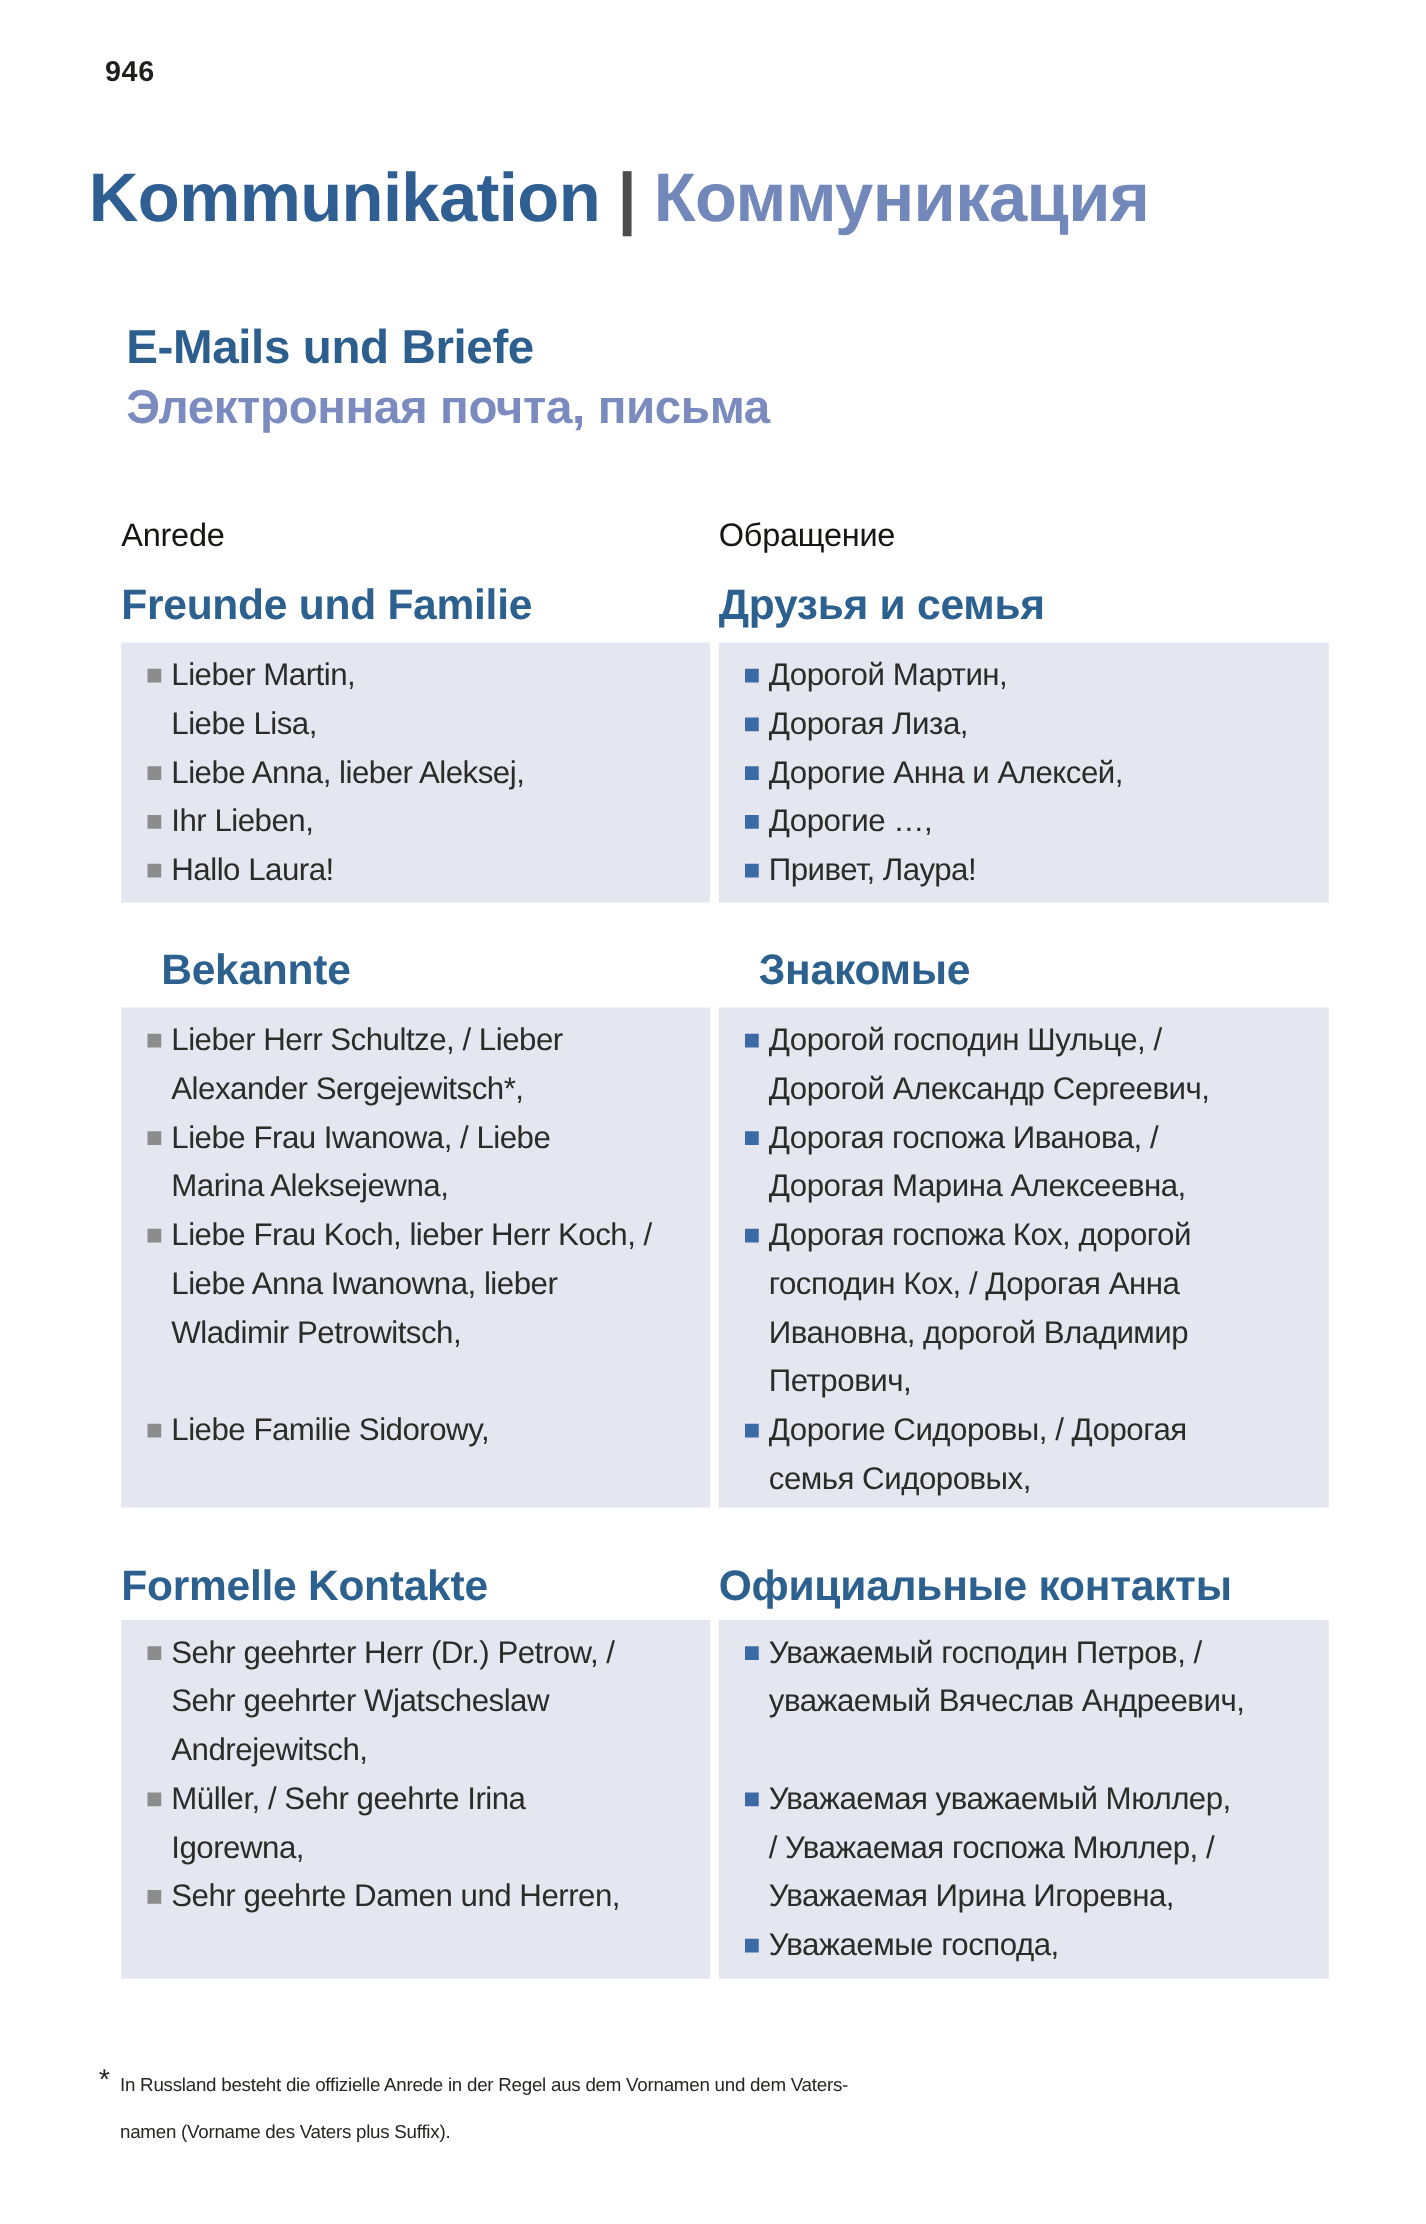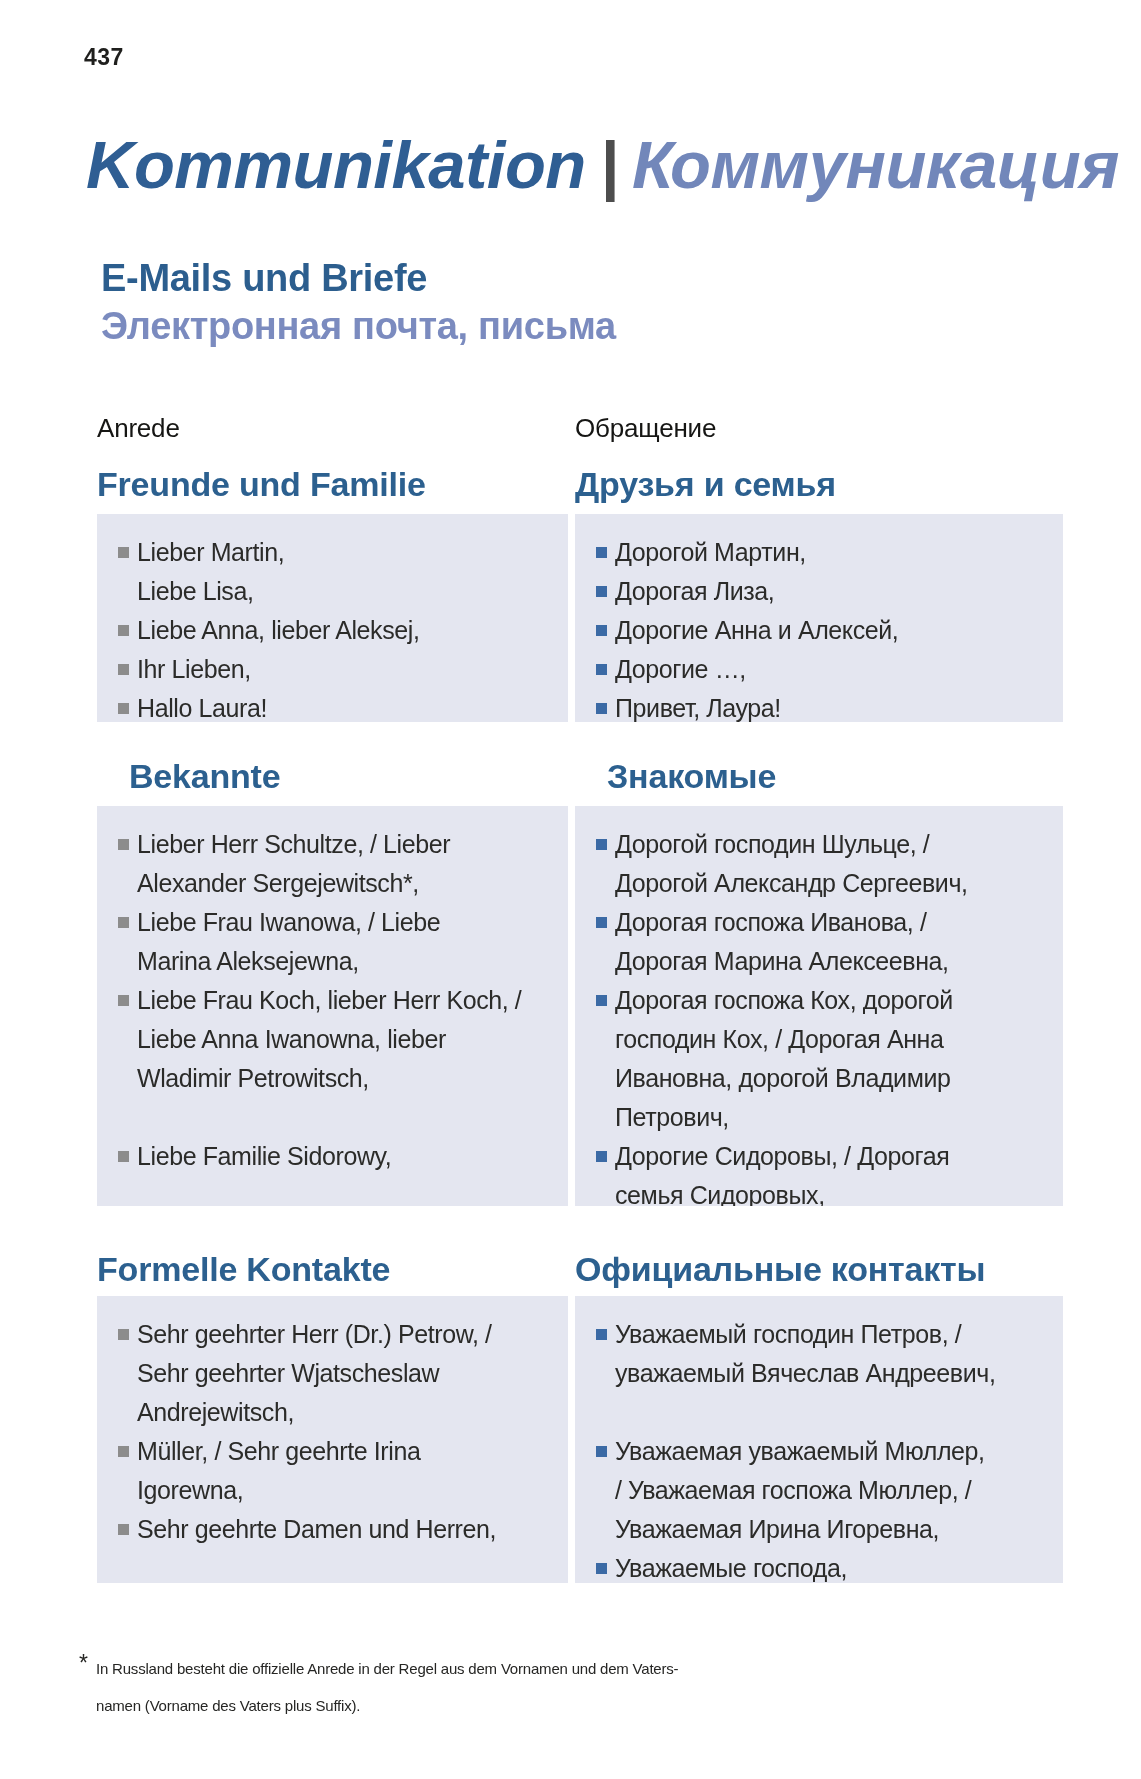--- a/index.html
+++ b/index.html
@@ -6,22 +6,22 @@
   .page {
     position:relative; width:1141px; height:1779px; background:#ffffff;
     overflow:hidden; font-family:"Liberation Sans","DejaVu Sans",sans-serif;
     color:#2b2b29;
   }
   .page-number {
     position:absolute; left:84px; top:44px;
     font-size:23px; font-weight:bold; color:#1f1f1d; letter-spacing:0.5px;
   }
   .title {
-    position:absolute; left:86px; top:126px; margin:0;
-    font-size:67px; font-weight:bold; white-space:nowrap; letter-spacing:-0.5px;font-style:italic;
+    position:absolute; left:71px; top:126px; margin:0;
+    font-size:55px; font-weight:bold; white-space:nowrap; letter-spacing:-0.5px;
   }
   .title .t-de { color:#2f5e93; }
   .title .t-sep { color:#4d4d4d; margin:0 14px; }
   .title .t-ru { color:#7287ba; }
   .subtitle { position:absolute; left:85px; margin:16px; font-size:38px; font-weight:bold; letter-spacing:-0.3px; white-space:nowrap; }
   .subtitle.de { top:241px; color:#2c5e8e; }
   .subtitle.ru { top:289px; color:#7b8bbf; }
 
   .colL { left:97px;  width:471px; }
   .colR { left:575px; width:488px; }
@@ -33,21 +33,21 @@
   .sec-heading {
     position:absolute;
     font-size:34px; font-weight:bold; color:#2c608f; letter-spacing:-0.2px; white-space:nowrap;
   }
   .sec1 { top:465px; }
   .sec2 { top:757px;margin-left:32px; }
   .sec3 { top:1250px; }
 
   .box {
     position:absolute; background:#e4e6f0; box-sizing:border-box;
-    padding-top:19px; overflow:hidden;
+    padding-top:7px; overflow:hidden;
   }
   .box1 { top:514px;  height:208px; }
   .box2 { top:806px;  height:400px; }
   .box3 { top:1296px; height:287px; }
 
   ul.lines { margin:0; padding:0; list-style:none; }
   ul.lines li {
     position:relative; padding-left:40px;
     font-size:25px; line-height:39px; letter-spacing:-0.4px;
     color:#2b2b29; white-space:nowrap;
@@ -67,21 +67,21 @@
     position:absolute; left:96px; top:1650px; width:940px;
     font-size:15px; line-height:37px; color:#262624; letter-spacing:-0.2px;
   }
   .footnote div { white-space:nowrap; }
 </style>
 </head>
 <body>
 
 <div class="page">
 
-  <div class="page-number">437</div>
+  <div class="page-number">946</div>
 
   <h1 class="title">
     <span class="t-de">Kommunikation</span><span class="t-sep">|</span><span class="t-ru">Коммуникация</span>
   </h1>
 
   <h2 class="subtitle de">E-Mails und Briefe</h2>
   <h2 class="subtitle ru">Электронная почта, письма</h2>
 
   <div class="col-header colL">Anrede</div>
   <div class="col-header colR">Обращение</div>

